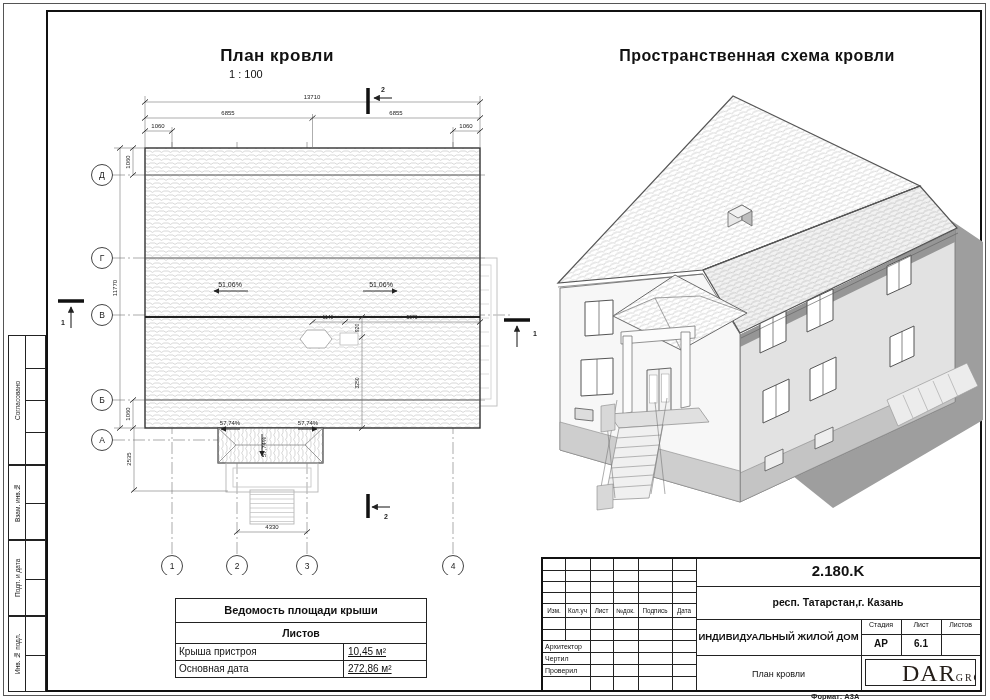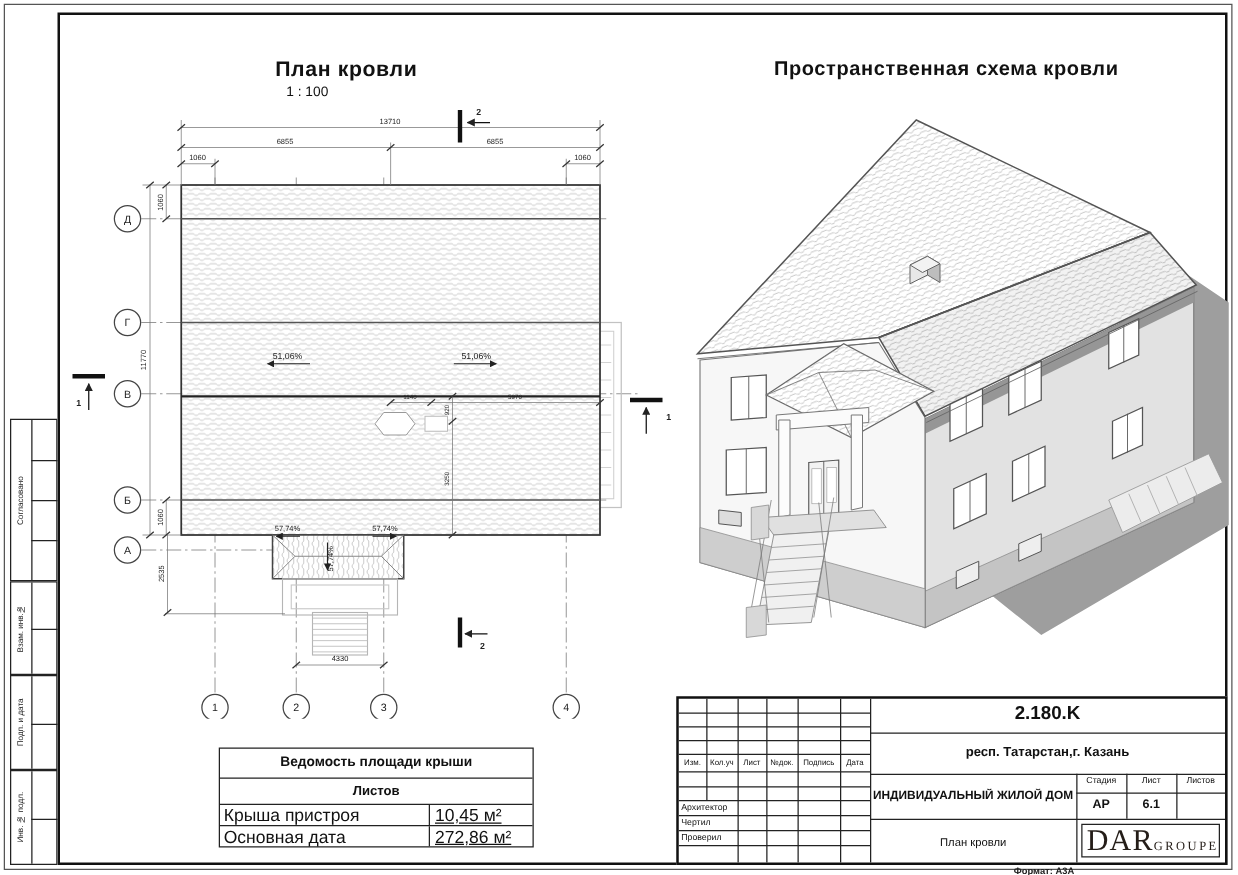--- a/index.html
+++ b/index.html
@@ -16,26 +16,26 @@
   .stampbox .sep{position:absolute;left:16px;top:0;width:0;height:100%;border-left:1px solid #222;}
   .tb{left:541px;top:557px;width:441px;height:135px;border:2px solid #111;box-sizing:border-box;background:#fff;}
   .tb .cell{position:absolute;text-align:center;overflow:hidden;}
   .tb .rev{font-size:6.3px;line-height:13px;}
   .tb .role{font-size:7px;line-height:11px;text-align:left;padding-left:2px;}
   .atable{left:175px;top:598px;width:252px;border:1.6px solid #222;box-sizing:border-box;background:#fff;font-size:10px;}
   .atable .t{height:23px;line-height:23px;text-align:center;font-weight:bold;font-size:11px;border-bottom:1.6px solid #222;}
   .atable .hd{display:flex;height:20px;line-height:20px;font-weight:bold;border-bottom:1.6px solid #222;text-align:center;font-size:10.5px;}
   .atable .hd .c1{width:168px;border-right:1px solid #222;box-sizing:border-box;}
   .atable .hd .c2{flex:1;}
-  .atable .rw{display:flex;height:16px;line-height:16px;font-size:14px;border-bottom:1px solid #222;}
+  .atable .rw{display:flex;height:16px;line-height:16px;font-size:10px;border-bottom:1px solid #222;}
   .atable .rw:last-child{border-bottom:none;}
   .atable .rw .c1{width:168px;border-right:1px solid #222;box-sizing:border-box;padding-left:3px;}
   .atable .rw .c2{flex:1;padding-left:4px;text-decoration:underline;}
   .fmt{font-size:7.5px;font-weight:bold;color:#222;}
-  .logo{display:flex;align-items:baseline;justify-content:flex-end;font-family:"Liberation Serif",serif;color:#241d18;}
+  .logo{display:flex;align-items:baseline;justify-content:flex-start;font-family:"Liberation Serif",serif;color:#241d18;padding-left:36px;}
   .logo .m{font-size:24px;letter-spacing:1px;}
   .logo .s{font-size:10px;letter-spacing:2px;font-family:Liberation Serif, serif;}
   svg text{font-family:"Liberation Sans",sans-serif;fill:#222;}
   .d{font-size:6px;}
   .d5{font-size:5px;}
   .gb{font-size:8.5px;}
   .sl{font-size:7px;}
   .sp{font-size:6px;}
   .sc{font-size:7px;font-weight:bold;}
 </style>

